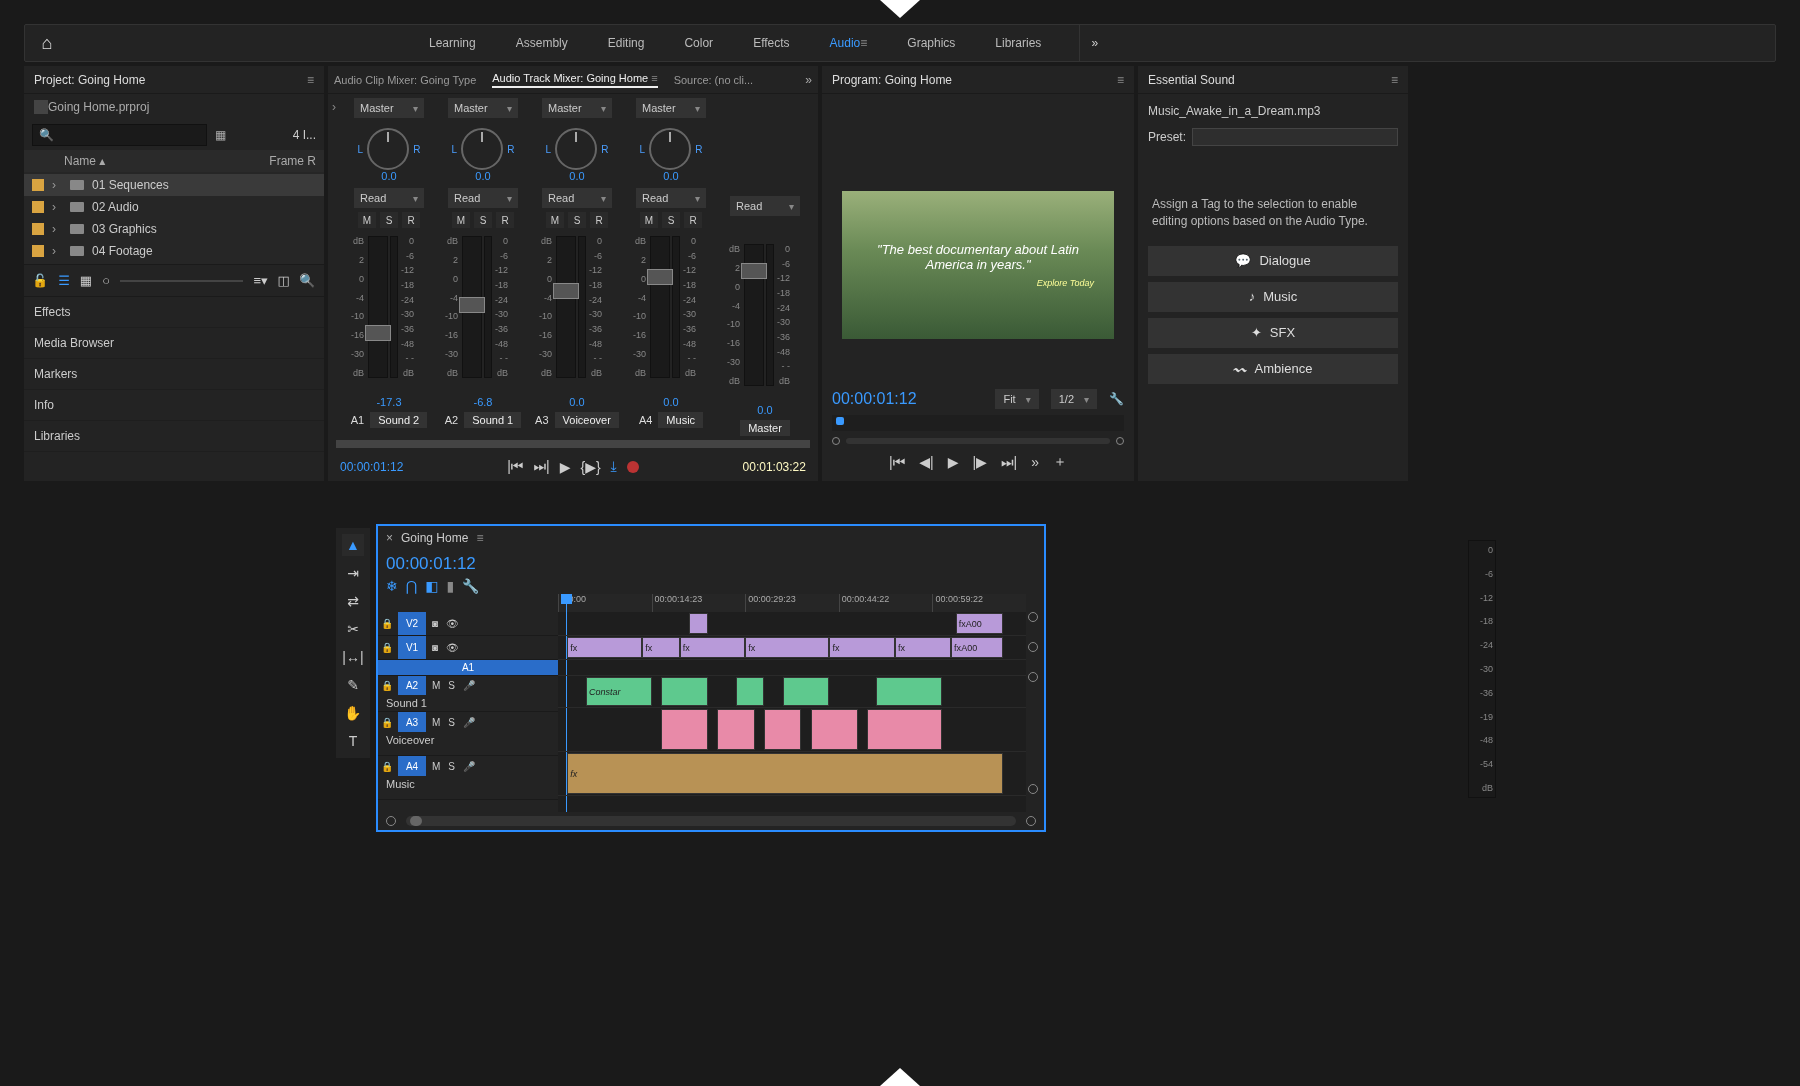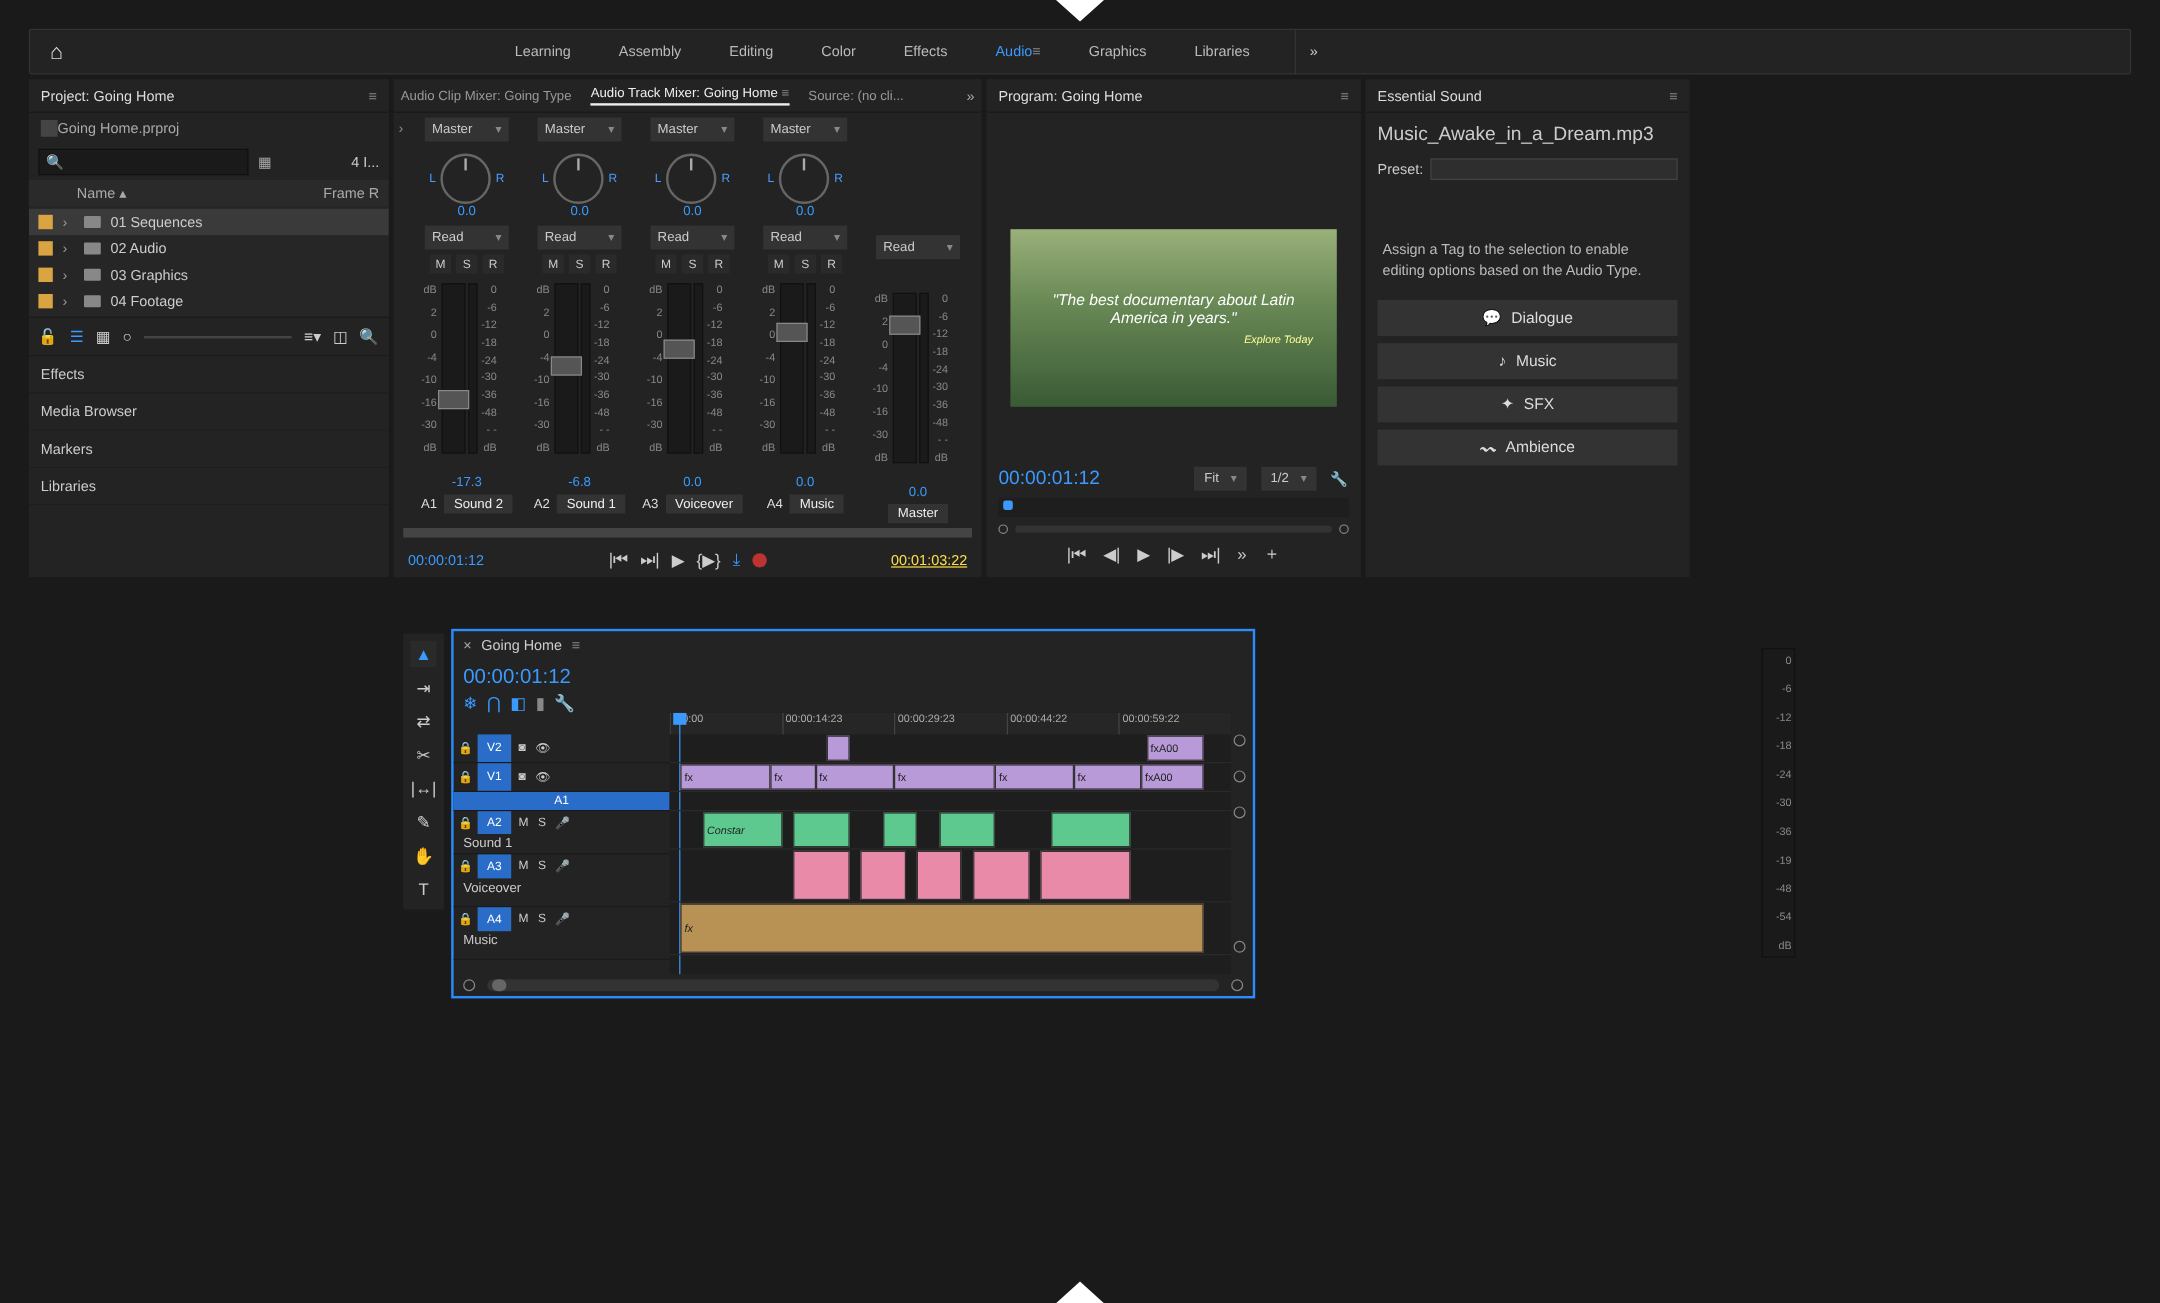--- a/index.html
+++ b/index.html
@@ -76,21 +76,21 @@
 .prog-ctrls { padding: 4px 10px 10px; }
 .prog-time-row { display:flex; align-items:center; gap:12px; }
 .prog-tc { color:#3a9aff; font-size:16px; }
 .prog-select { height:20px; background:#333; color:#ccc; padding:0 8px; display:flex; align-items:center; gap:6px; font-size:11px; cursor:pointer; }
 .prog-ruler { height:16px; background:#1e1e1e; margin:6px 0; position:relative; }
 .prog-ruler::before { content:''; position:absolute; left:4px; top:2px; width:8px; height:8px; background:#3a9aff; border-radius:2px; }
 .prog-transport { display:flex; justify-content:center; gap:14px; color:#ccc; font-size:14px; align-items:center; }
 
 
 .ess-panel { width: 270px; background:#232323; display:flex; flex-direction:column; }
-.ess-name { padding: 10px; color:#ccc; font-size:16px; }
+.ess-name { padding: 10px; color:#ccc; font-size:12px; }
 .ess-preset { display:flex; align-items:center; padding: 0 10px 10px; gap:6px; }
 .ess-preset-box { flex:1; height:18px; background:#2e2e2e; border:1px solid #444; }
 .ess-hint { padding: 40px 14px 16px; font-size:12px; color:#bbb; line-height:1.4; }
 .ess-btns { padding: 0 10px; display:flex; flex-direction:column; gap:6px; }
 .ess-btn { height: 30px; background:#333; display:flex; align-items:center; justify-content:center; gap:8px; color:#ddd; cursor:pointer; font-size:13px; }
 
 
 .timeline-wrap { position:absolute; left: 376px; top: 524px; width: 670px; height: 308px; border: 2px solid #2a8cff; background:#232323; }
 .tl-header { display:flex; align-items:center; height:24px; padding: 0 8px; gap:8px; color:#ccc; }
 .tl-close { color:#aaa; cursor:pointer; }
@@ -212,20 +212,21 @@
         <span>○</span>
         <span style="flex:1;height:2px;background:#444;"></span>
         <span>≡▾</span>
         <span>◫</span>
         <span>🔍</span>
       </div>
       <div class="accordion">
         <div class="acc-item">Effects</div>
         <div class="acc-item">Media Browser</div>
         <div class="acc-item">Markers</div>
+        <div class="acc-item">Info</div>
         <div class="acc-item">Libraries</div>
       </div>
     </div>
 
     <div class="mixer-panel">
       <div class="panel-tabs">
         <span class="ptab">Audio Clip Mixer: Going Type</span>
         <span class="ptab active"><span>Audio Track Mixer: Going Home</span> <span class="menu-icon"></span></span>
         <span class="ptab">Source: (no cli...</span>
         <span style="margin-left:auto;color:#aaa;">»</span>
@@ -475,21 +476,21 @@
       <div class="transport-row">
         <span>00:00:01:12</span>
         <div class="transport-ctrls">
           <span>|⏮</span>
           <span>⏭|</span>
           <span>▶</span>
           <span>{▶}</span>
           <span style="color:#3a9aff;">⤓</span>
           <span class="rec-dot"></span>
         </div>
-        <span style="color:#fde047;text-decoration:underline;">00:01:03:22</span>
+        <span style="color:#fef9c3;">00:01:03:22</span>
       </div>
     </div>
 
     <div class="program-panel" style="flex:0 0 290px;">
       <div class="panel-tab">
         <span>Program: Going Home</span>
           <span class="menu-icon"></span>
       </div>
       <div class="video-area">
         <div class="video-frame">

